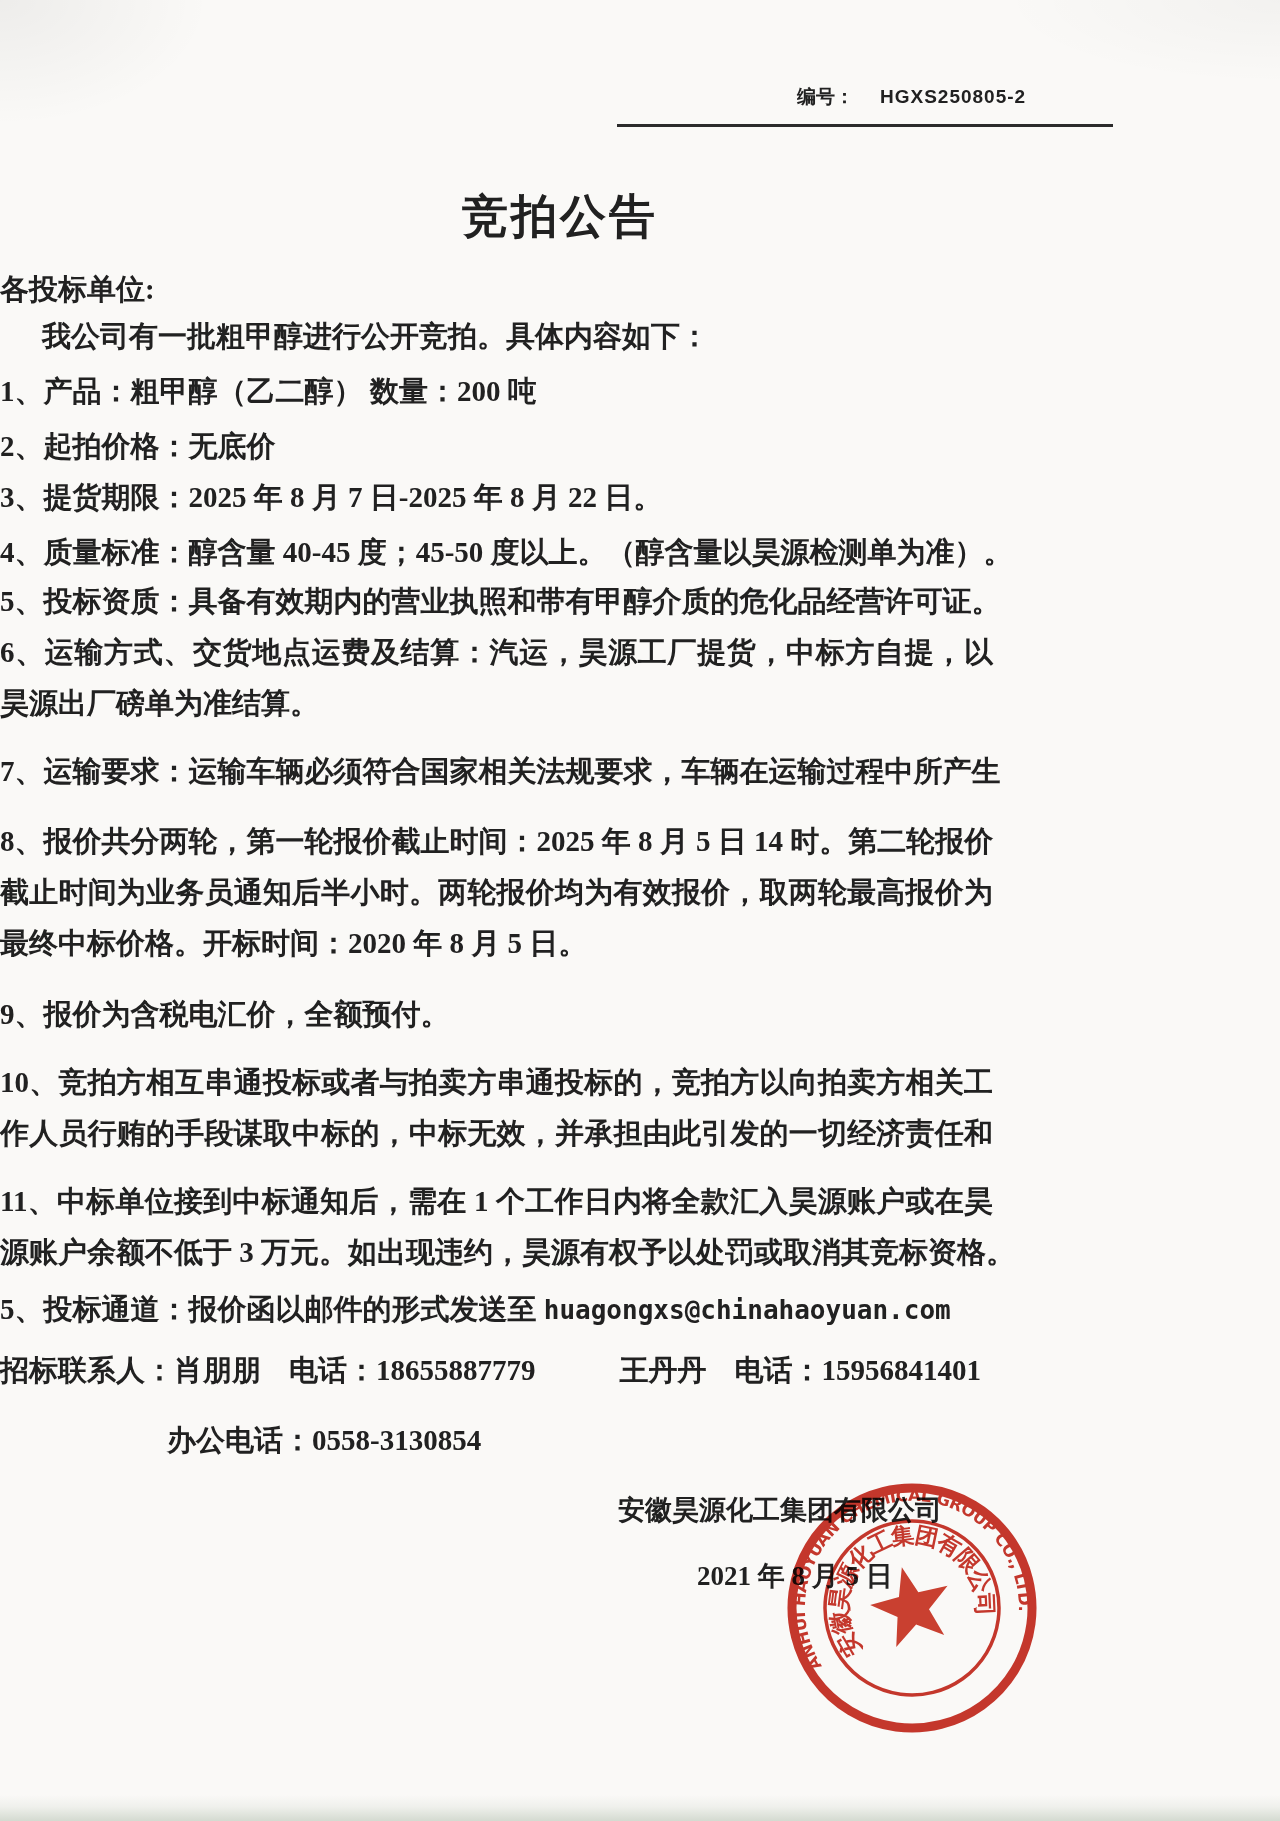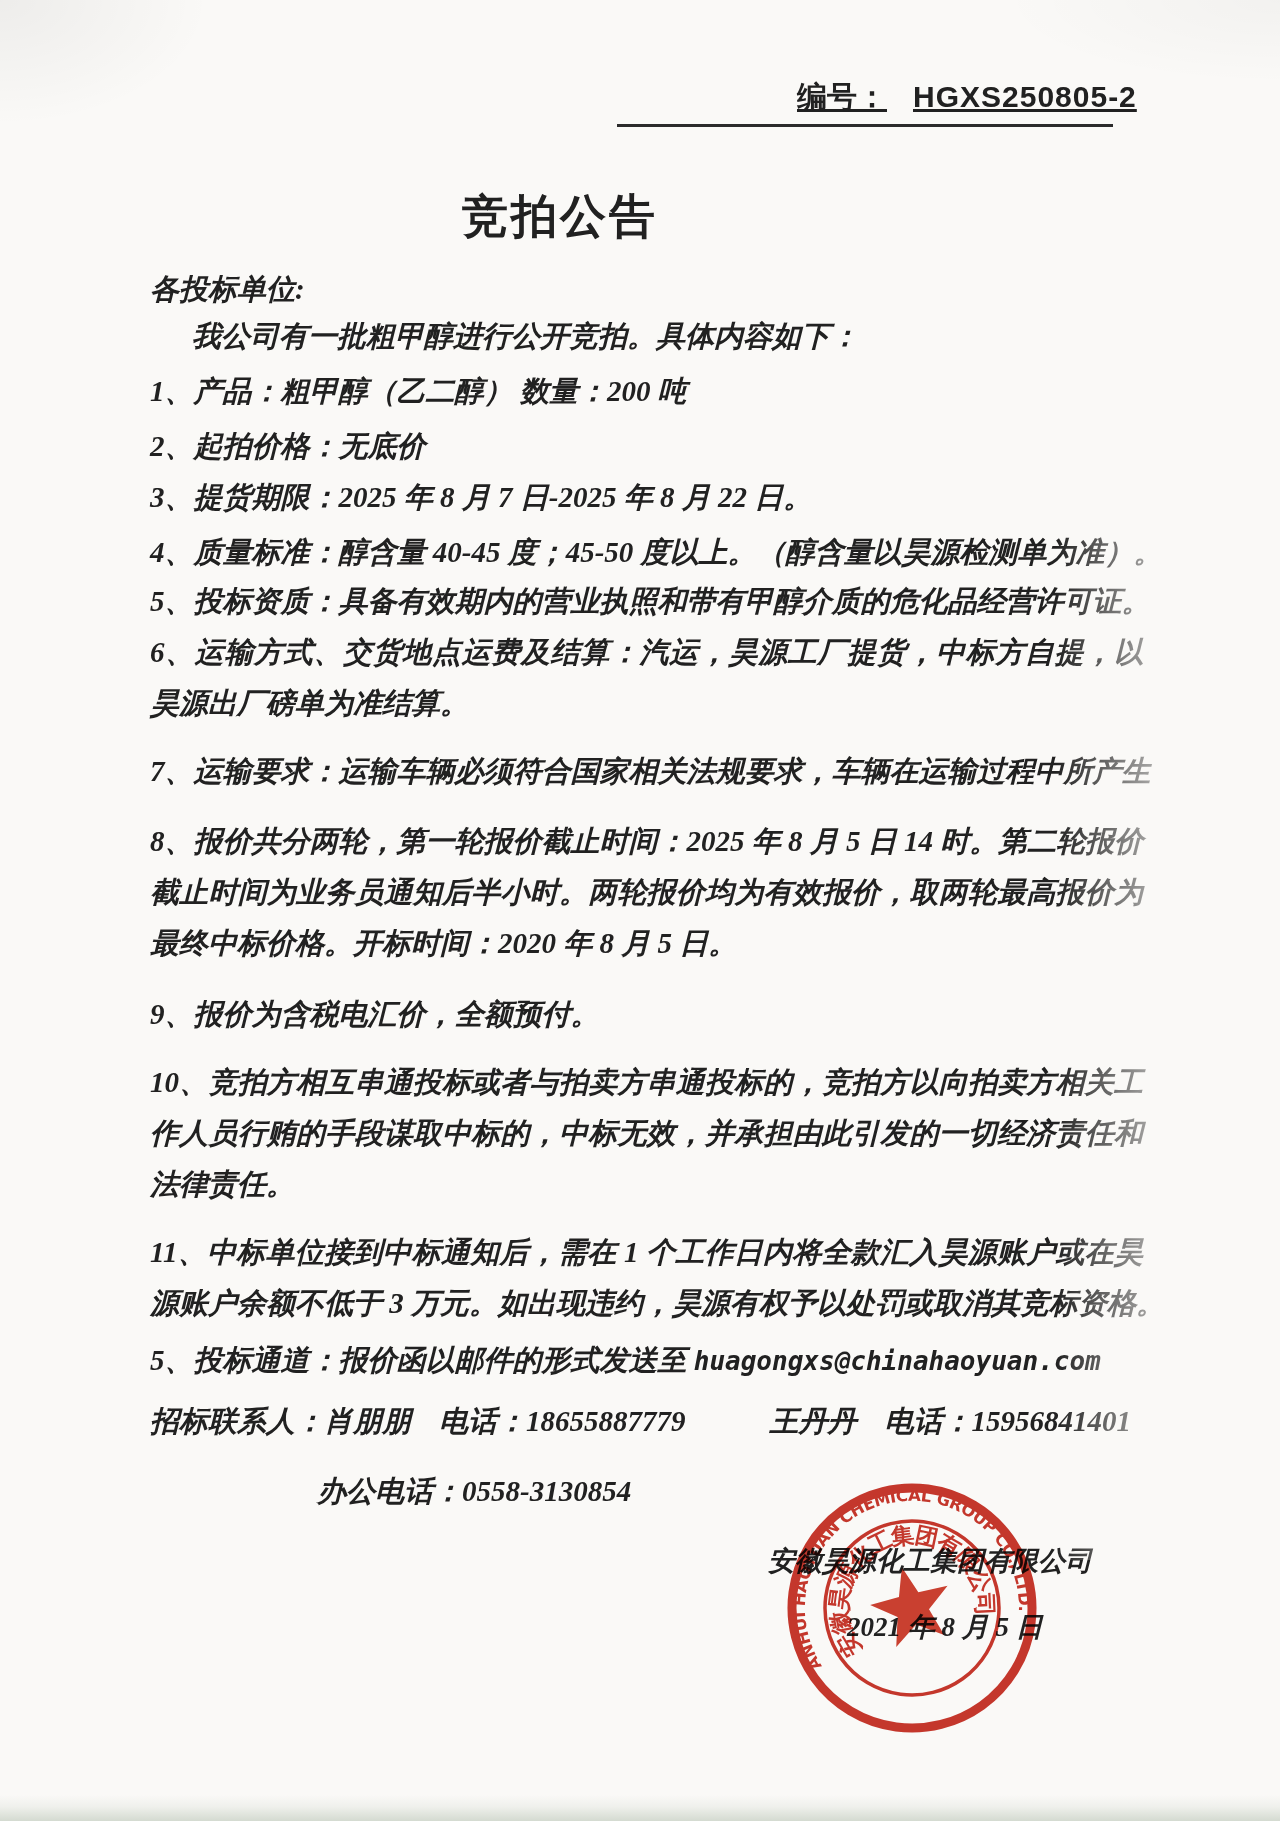--- a/index.html
+++ b/index.html
@@ -13,30 +13,30 @@
       radial-gradient(ellipse 300px 180px at 0px 0px, rgba(0,0,0,0.05), rgba(0,0,0,0) 70%),
       radial-gradient(ellipse 400px 120px at 100% 0px, rgba(0,0,0,0.03), rgba(0,0,0,0) 70%),
       linear-gradient(#faf9f7,#faf9f7);
   }
 
   
   .header { position:relative; height:130px; }
   .doc-no {
     position:absolute; left:617px; top:80px; width:496px;
     border-bottom:3px solid #2b2b2b; padding:0 0 10px 180px;
-    font-size:30px; font-weight:700; line-height:34px; white-space:nowrap;text-decoration:underline;
+    font-size:19px; font-weight:700; line-height:34px; white-space:nowrap;
   }
   .doc-no .num { font-family:"Liberation Sans","DejaVu Sans",sans-serif; margin-left:26px; letter-spacing:1px; }
 
   h1.title {
     margin:60px 0 0 462px; width:max-content;
     font-size:46px; font-weight:700; letter-spacing:3px; line-height:54px;
   }
 
-  .content { padding-left:150px; width:1143px;font-style:italic; }
+  .content { width:1143px; }
   .ln {
     font-size:29px; font-weight:700; line-height:51px;
     white-space:nowrap; text-align:left;
   }
   .jl { text-align:justify; text-align-last:justify; width:993px; }
   .intro { text-indent:42px; }
   .prod { display:inline-block; width:370px; }
   .email { font-family:"DejaVu Sans Mono","Liberation Mono",monospace; font-size:26px; letter-spacing:0; }
 
   .contacts span { display:inline-block; }
@@ -104,21 +104,20 @@
       <p class="ln jl">8、报价共分两轮，第一轮报价截止时间：2025 年 8 月 5 日 14 时。第二轮报价</p>
       <p class="ln jl">截止时间为业务员通知后半小时。两轮报价均为有效报价，取两轮最高报价为</p>
       <p class="ln">最终中标价格。开标时间：2020 年 8 月 5 日。</p>
     </div>
 
     <p class="ln" style="margin-top:20px">9、报价为含税电汇价，全额预付。</p>
 
     <div style="margin-top:17px">
       <p class="ln jl">10、竞拍方相互串通投标或者与拍卖方串通投标的，竞拍方以向拍卖方相关工</p>
       <p class="ln jl">作人员行贿的手段谋取中标的，中标无效，并承担由此引发的一切经济责任和</p>
-      <p class="ln">法律责任。</p>
     </div>
 
     <div style="margin-top:17px">
       <p class="ln jl">11、中标单位接到中标通知后，需在 1 个工作日内将全款汇入昊源账户或在昊</p>
       <p class="ln">源账户余额不低于 3 万元。如出现违约，昊源有权予以处罚或取消其竞标资格。</p>
     </div>
 
     <p class="ln" style="margin-top:6px"><span>5、投标通道：报价函以邮件的形式发送至 </span><span class="email">huagongxs@chinahaoyuan.com</span></p>
 
     <p class="ln contacts" style="margin-top:9px"><span>招标联系人：肖朋朋</span><span style="margin-left:28px">电话：18655887779</span><span style="margin-left:84px">王丹丹</span><span style="margin-left:28px">电话：15956841401</span></p>

